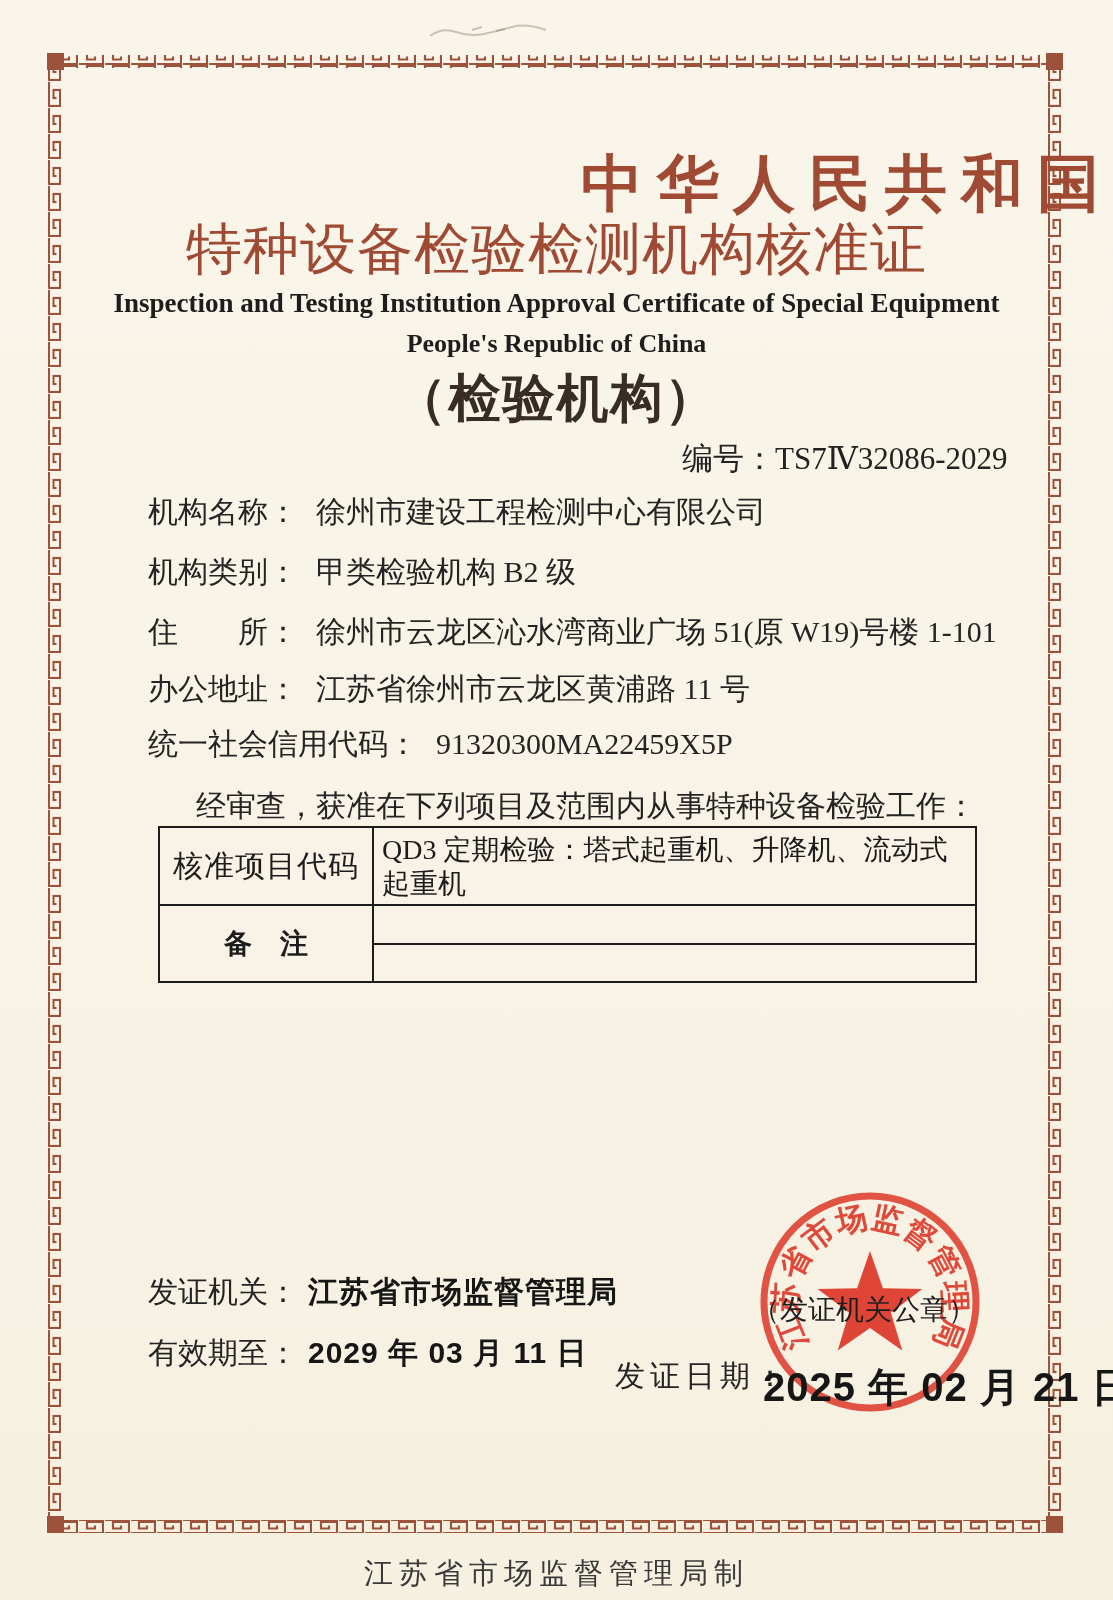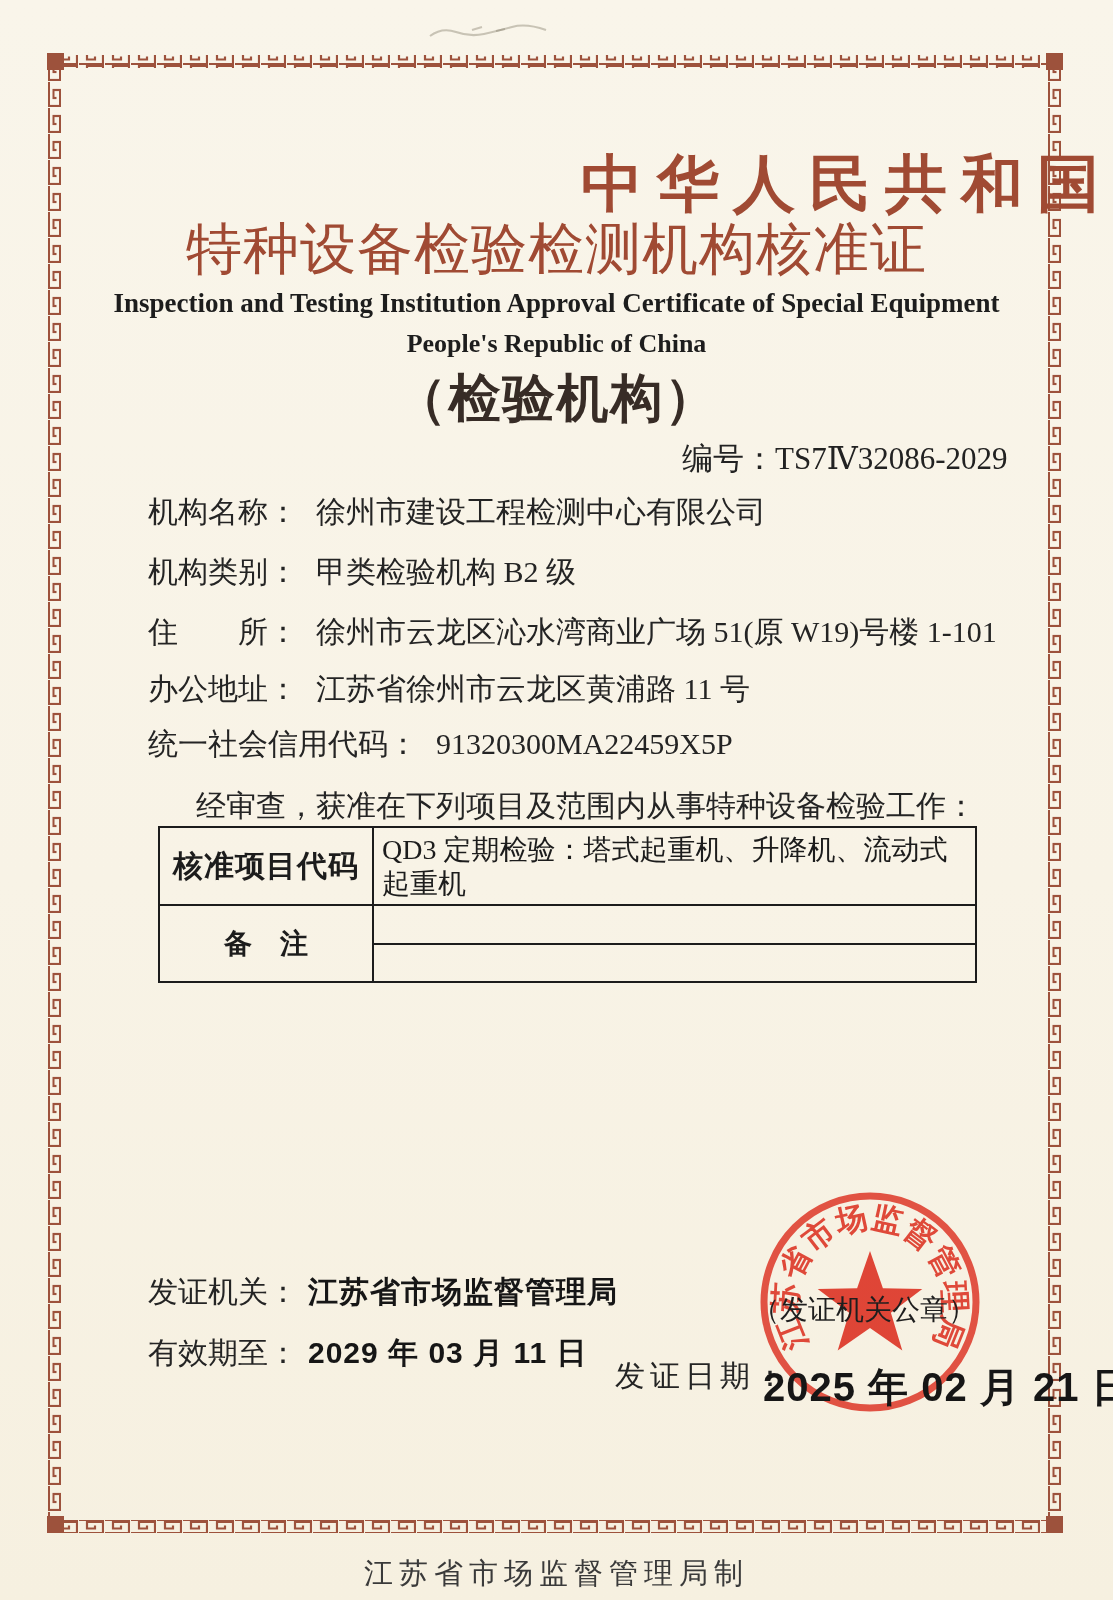--- a/index.html
+++ b/index.html
@@ -70,21 +70,21 @@
     left:158px;top:826px;
     width:815px;height:153px;
     border:2px solid #1c1c1c;
   }
   .apv-table .vline{position:absolute;left:212px;top:0;bottom:0;width:2px;background:#1c1c1c;}
   .apv-table .hline1{position:absolute;left:0;right:0;top:76px;height:2px;background:#1c1c1c;}
   .apv-table .hline2{position:absolute;left:214px;right:0;top:115px;height:2px;background:#1c1c1c;}
   .cell-code-label{
     position:absolute;left:0;top:0;width:212px;height:76px;
     display:flex;align-items:center;justify-content:center;
-    font-size:30px;font-weight:bold;letter-spacing:1px;color:#1c1c1c;
+    font-size:30px;font-weight:normal;letter-spacing:1px;color:#1c1c1c;
   }
   .cell-code-value{
     position:absolute;left:222px;top:5px;width:585px;
     font-size:28px;line-height:34px;color:#1c1c1c;
   }
   .cell-remark-label{
     position:absolute;left:0;top:78px;width:212px;height:75px;
     display:flex;align-items:center;justify-content:center;
     font-size:28px;font-weight:bold;color:#1c1c1c;
   }

